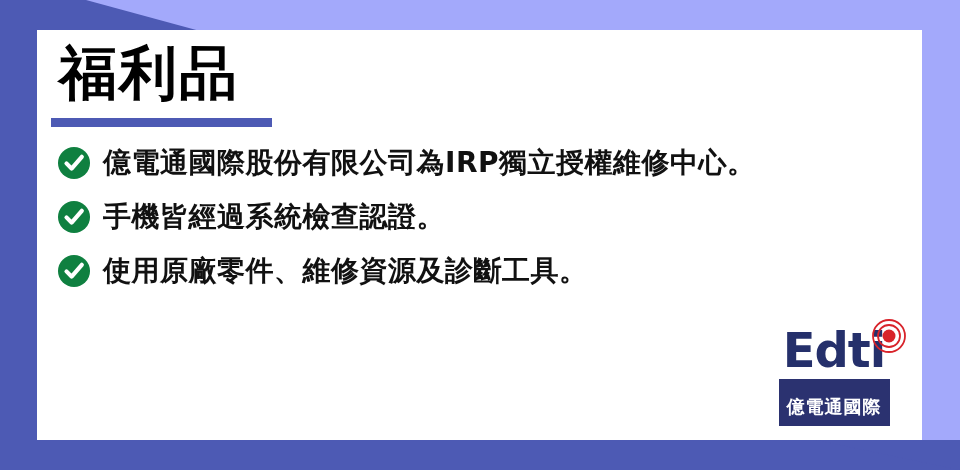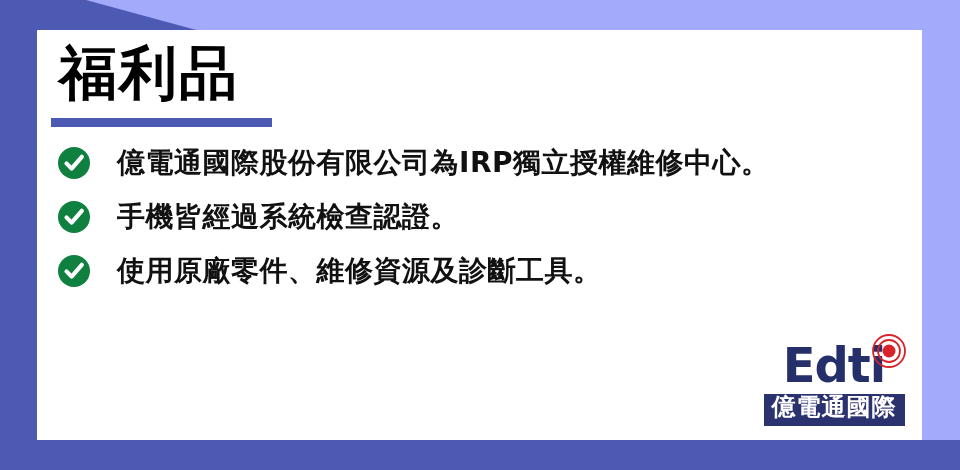--- a/index.html
+++ b/index.html
@@ -114,21 +114,20 @@
     margin-right: 12px;
     display: block;
   }
   .bullet-text {
     font-size: 28px;
     font-weight: bold;
     color: #111111;
     letter-spacing: 0.5px;
     white-space: nowrap;
     line-height: 34px;
-    margin-left: 14px;
   }
 
   
   .logo {
     position: absolute;
     right: 8px;
     bottom: 14px;
     width: 160px;
     text-align: center;
   }
@@ -148,24 +147,24 @@
     position: absolute;
     right: 8px;
     top: -4px;
     width: 34px;
     height: 34px;
   }
   .logo-badge {
     margin-top: 2px;
     background: #2b3270;
     color: #ffffff;
-    font-size: 24px;
+    font-size: 18px;
     font-weight: bold;
     letter-spacing: 1px;
-    padding: 0 8px 6px 8px;
+    padding: 15px 8px 6px 8px;
     display: inline-block;
     line-height: 26px;
   }
 </style>
 </head>
 <body>
 
 <div class="slide">
 
   <div class="bg-light"></div>

